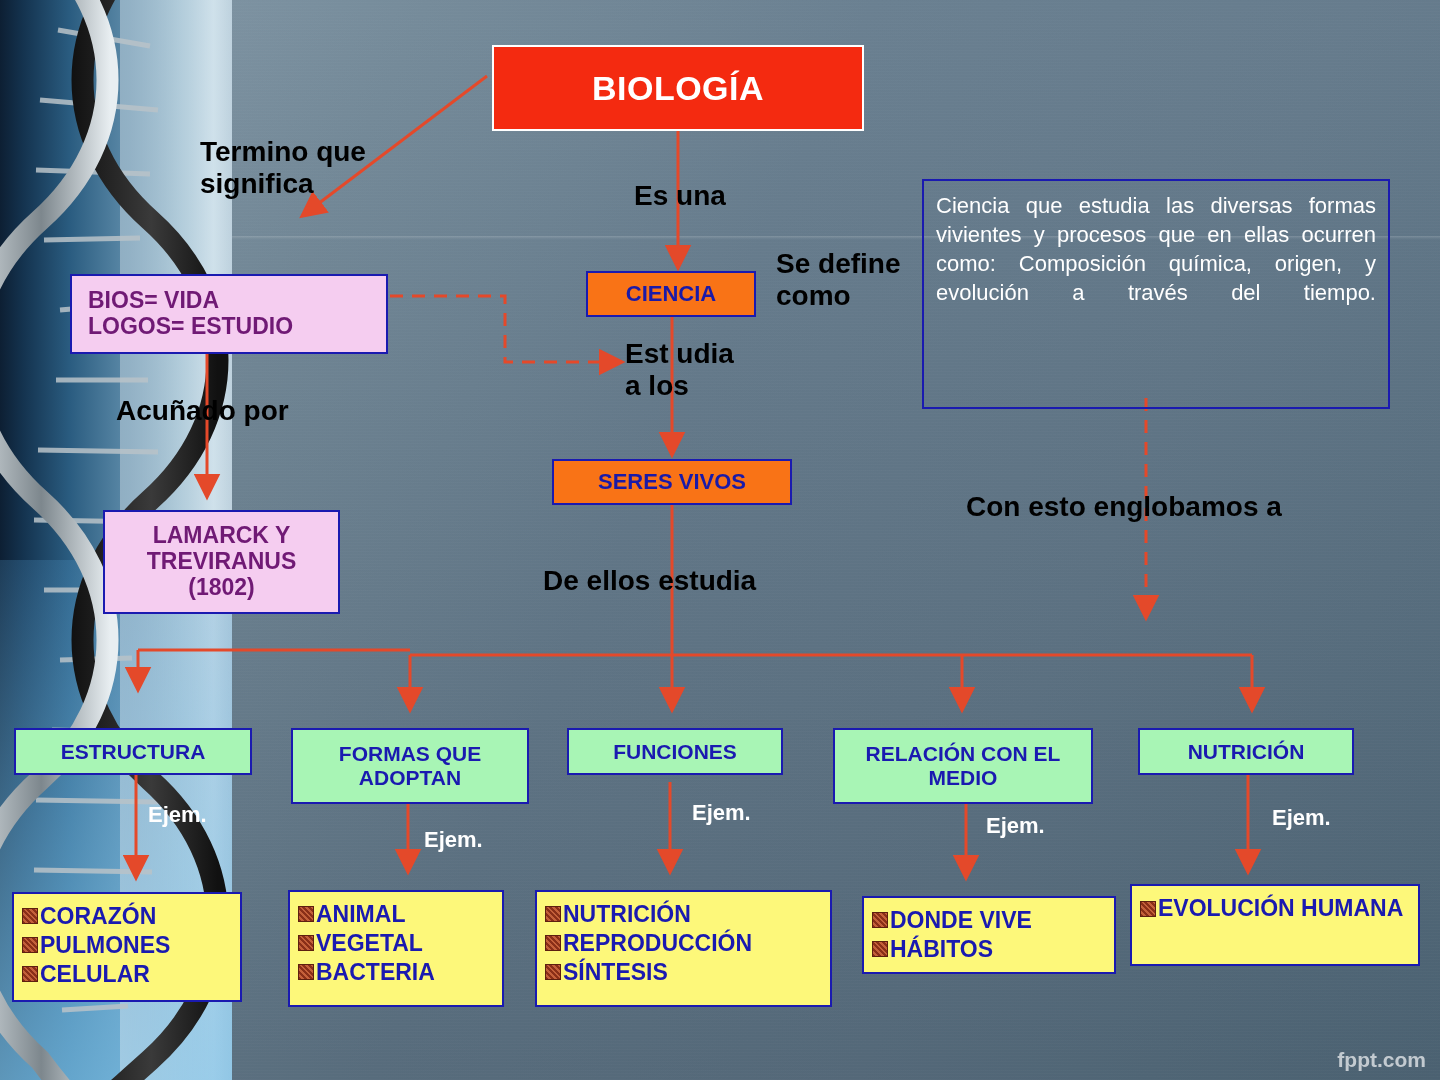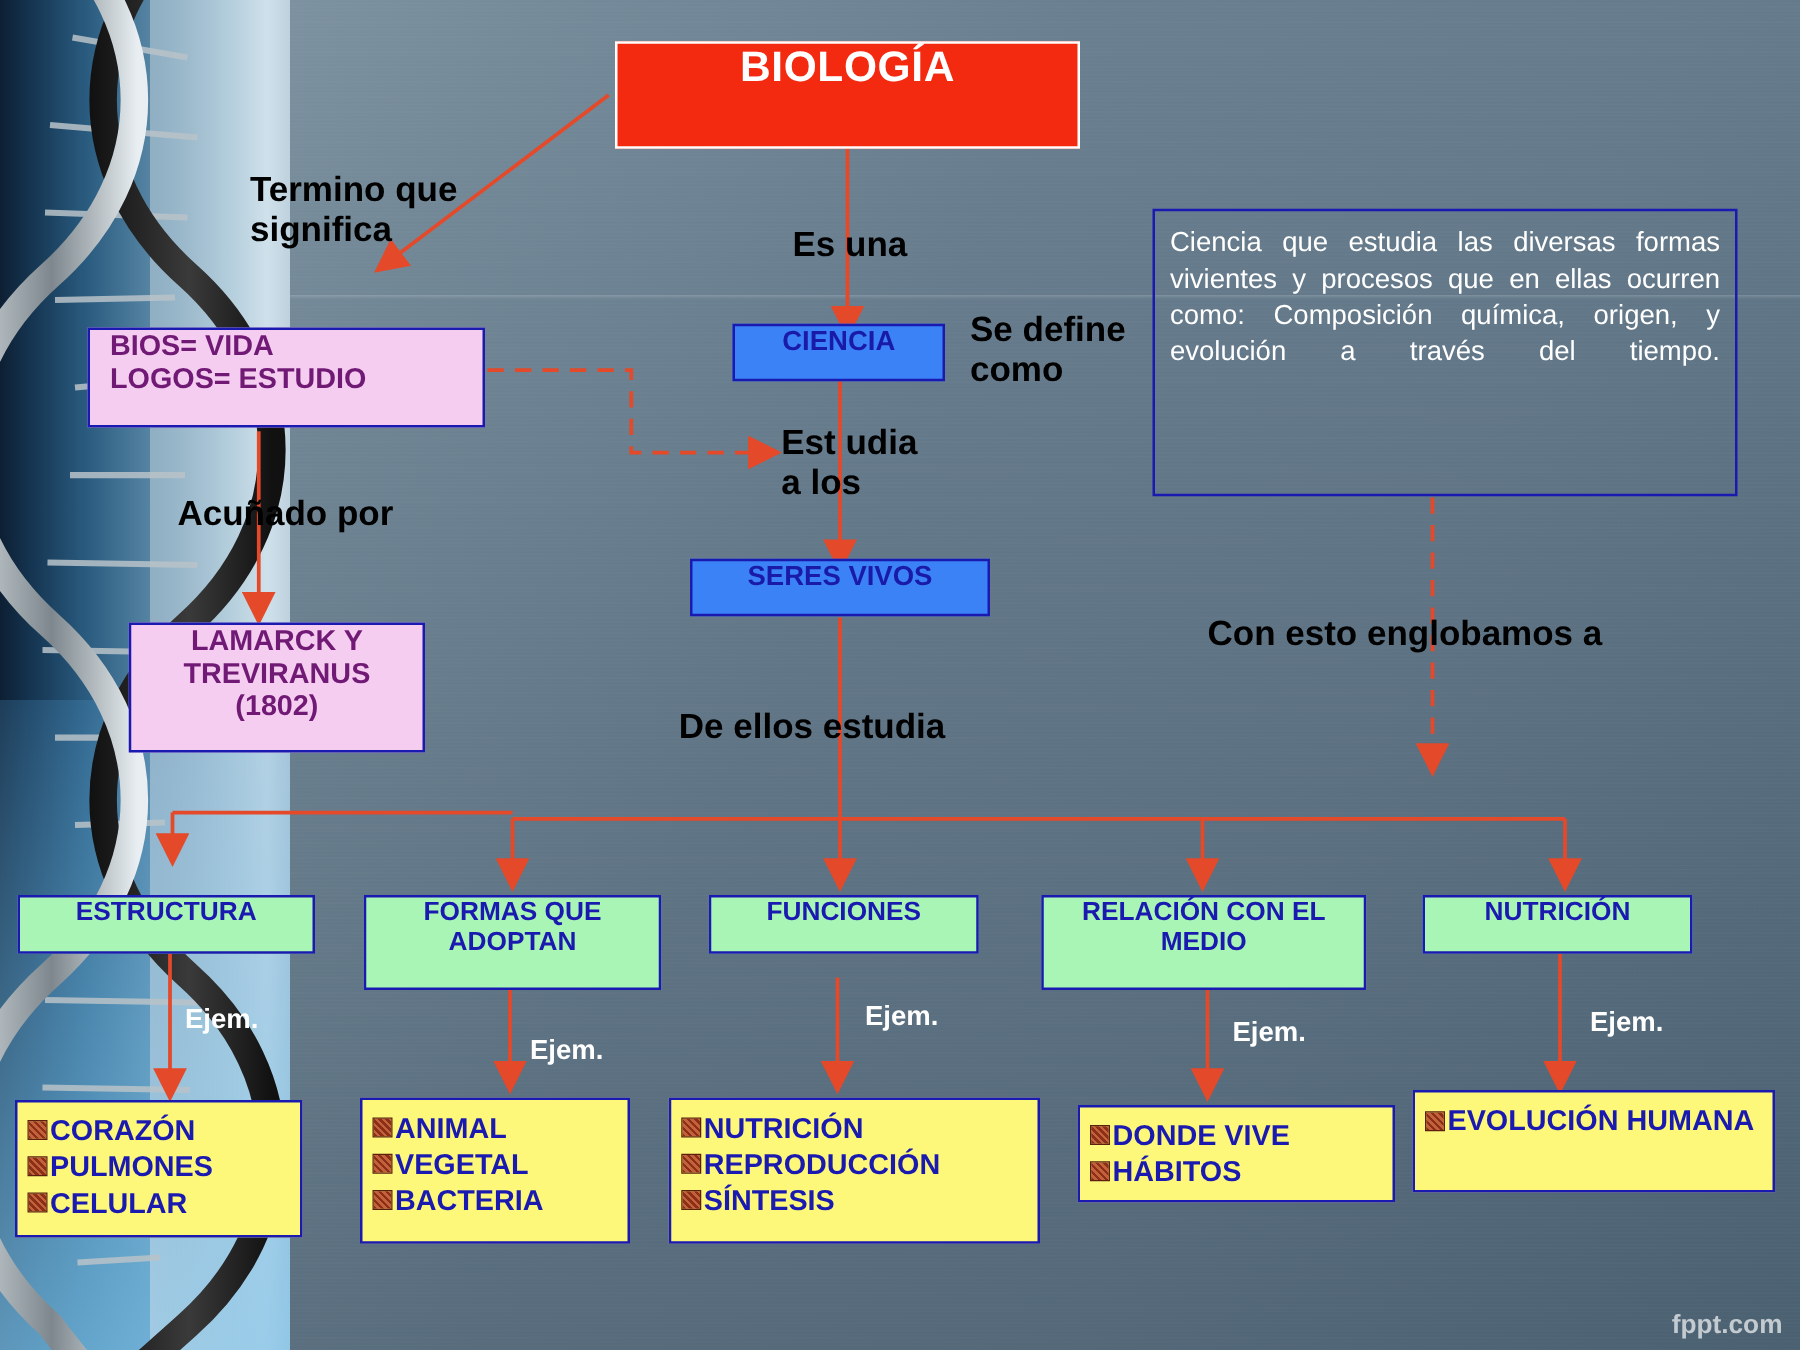--- a/index.html
+++ b/index.html
@@ -43,31 +43,32 @@
   #dna-strip .water{
     position:absolute; left:0; bottom:0; width:232px; height:520px;
     background:linear-gradient(to bottom, rgba(80,150,200,0.25), rgba(120,190,230,0.75));
   }
   .helix { position:absolute; left:0; top:-40px; width:232px; height:1160px; }
 
   
   .box{
     position:absolute;
     box-sizing:border-box;
-    display:flex; justify-content:center;
+    display:flex; align-items:center; justify-content:center;
     text-align:center;
     font-weight:bold;
     line-height:1.12;
+    margin-top:12px;
   }
   .title-box{
     background:#f42a10; border:2px solid #ffffff;
     color:#ffffff; font-size:34px; letter-spacing:.5px;
   }
   .yellow-box{
-    background:#3b82f6; border:2px solid #1a1ab0; color:#1a1aa8; font-size:22px;
+    background:#f97316; border:2px solid #1a1ab0; color:#1a1aa8; font-size:22px;
   }
   .pink-box{
     background:#f5cdf0; border:2px solid #1a1ab0; color:#701a75; font-size:23px;
   }
   .green-box{
     background:#a8f5b5; border:2px solid #1a1ab0; color:#1a1ab0; font-size:21px;
   }
   .def-box{
     background:transparent; border:2px solid #1a1ab0; color:#ffffff;
     font-size:22px; font-weight:normal; text-align:justify;
@@ -294,21 +295,21 @@
   </div>
 </div>
 
 <div class="lbl" style="left:200px; top:136px;">Termino que
 significa</div>
 <div class="lbl" style="left:634px; top:180px;">Es  una</div>
 <div class="lbl" style="left:776px; top:248px;">Se define
 como</div>
 <div class="lbl" style="left:625px; top:338px;">Est udia
 a  los</div>
-<div class="lbl" style="left:116px; top:395px;margin-left:26px;">Acuñado por</div>
+<div class="lbl" style="left:116px; top:395px;">Acuñado por</div>
 <div class="lbl" style="left:543px; top:565px;">De ellos  estudia</div>
 <div class="lbl" style="left:966px; top:491px;">Con esto englobamos a</div>
 
 <div class="ejem" style="left:148px; top:802px;">Ejem.</div>
 <div class="ejem" style="left:424px; top:827px;">Ejem.</div>
 <div class="ejem" style="left:692px; top:800px;">Ejem.</div>
 <div class="ejem" style="left:986px; top:813px;">Ejem.</div>
 <div class="ejem" style="left:1272px; top:805px;">Ejem.</div>
 
 <div id="wm">fppt.com</div>

